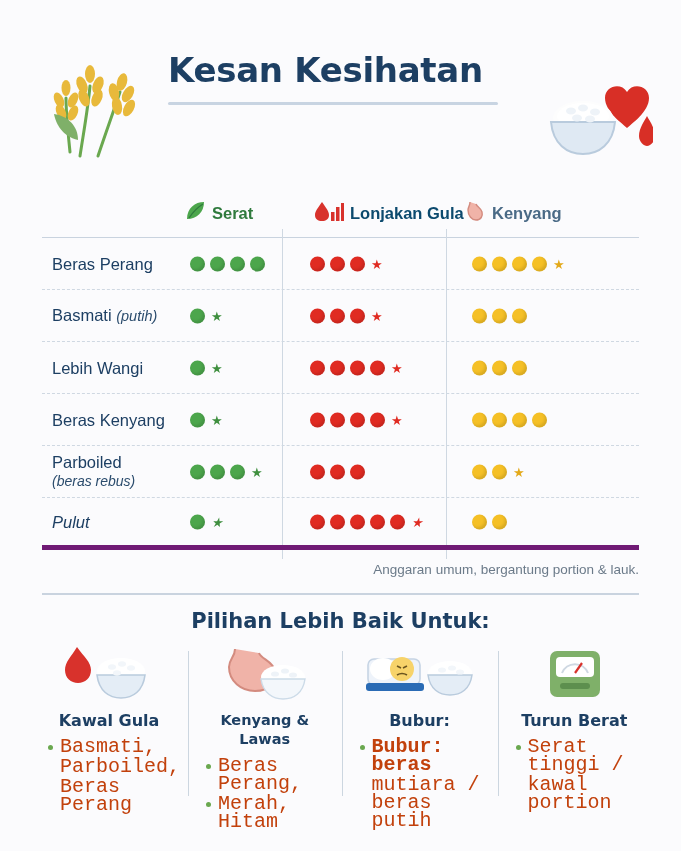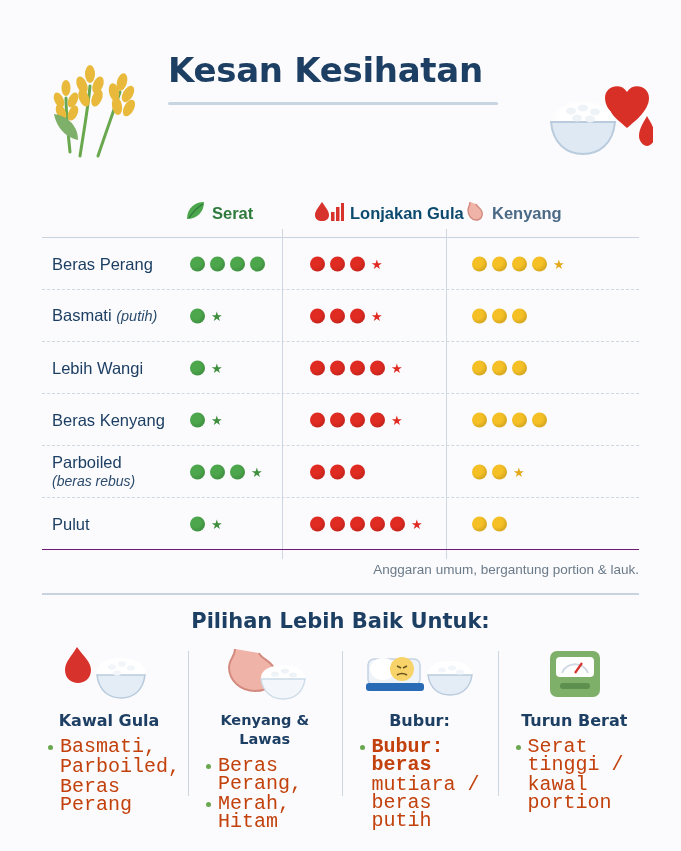--- a/index.html
+++ b/index.html
@@ -92,21 +92,21 @@
     height: 1px;
     background: #c9d3df;
     margin-top: 4px;
   }
 
   .row {
     position: relative;
     height: 52px;
     border-bottom: 1px dashed #cfd8e2;
   }
-  .row:last-of-type { border-bottom: 1px solid #701a75; }
+  .row:last-of-type { border-bottom: 5px solid #701a75; font-style: italic; }
   .row .name {
     position: absolute;
     left: 10px;
     top: 50%;
     transform: translateY(-50%);
     font-size: 16.5px;
     color: #1d3f63;
     font-weight: 500;
     line-height: 19px;
     white-space: nowrap;

